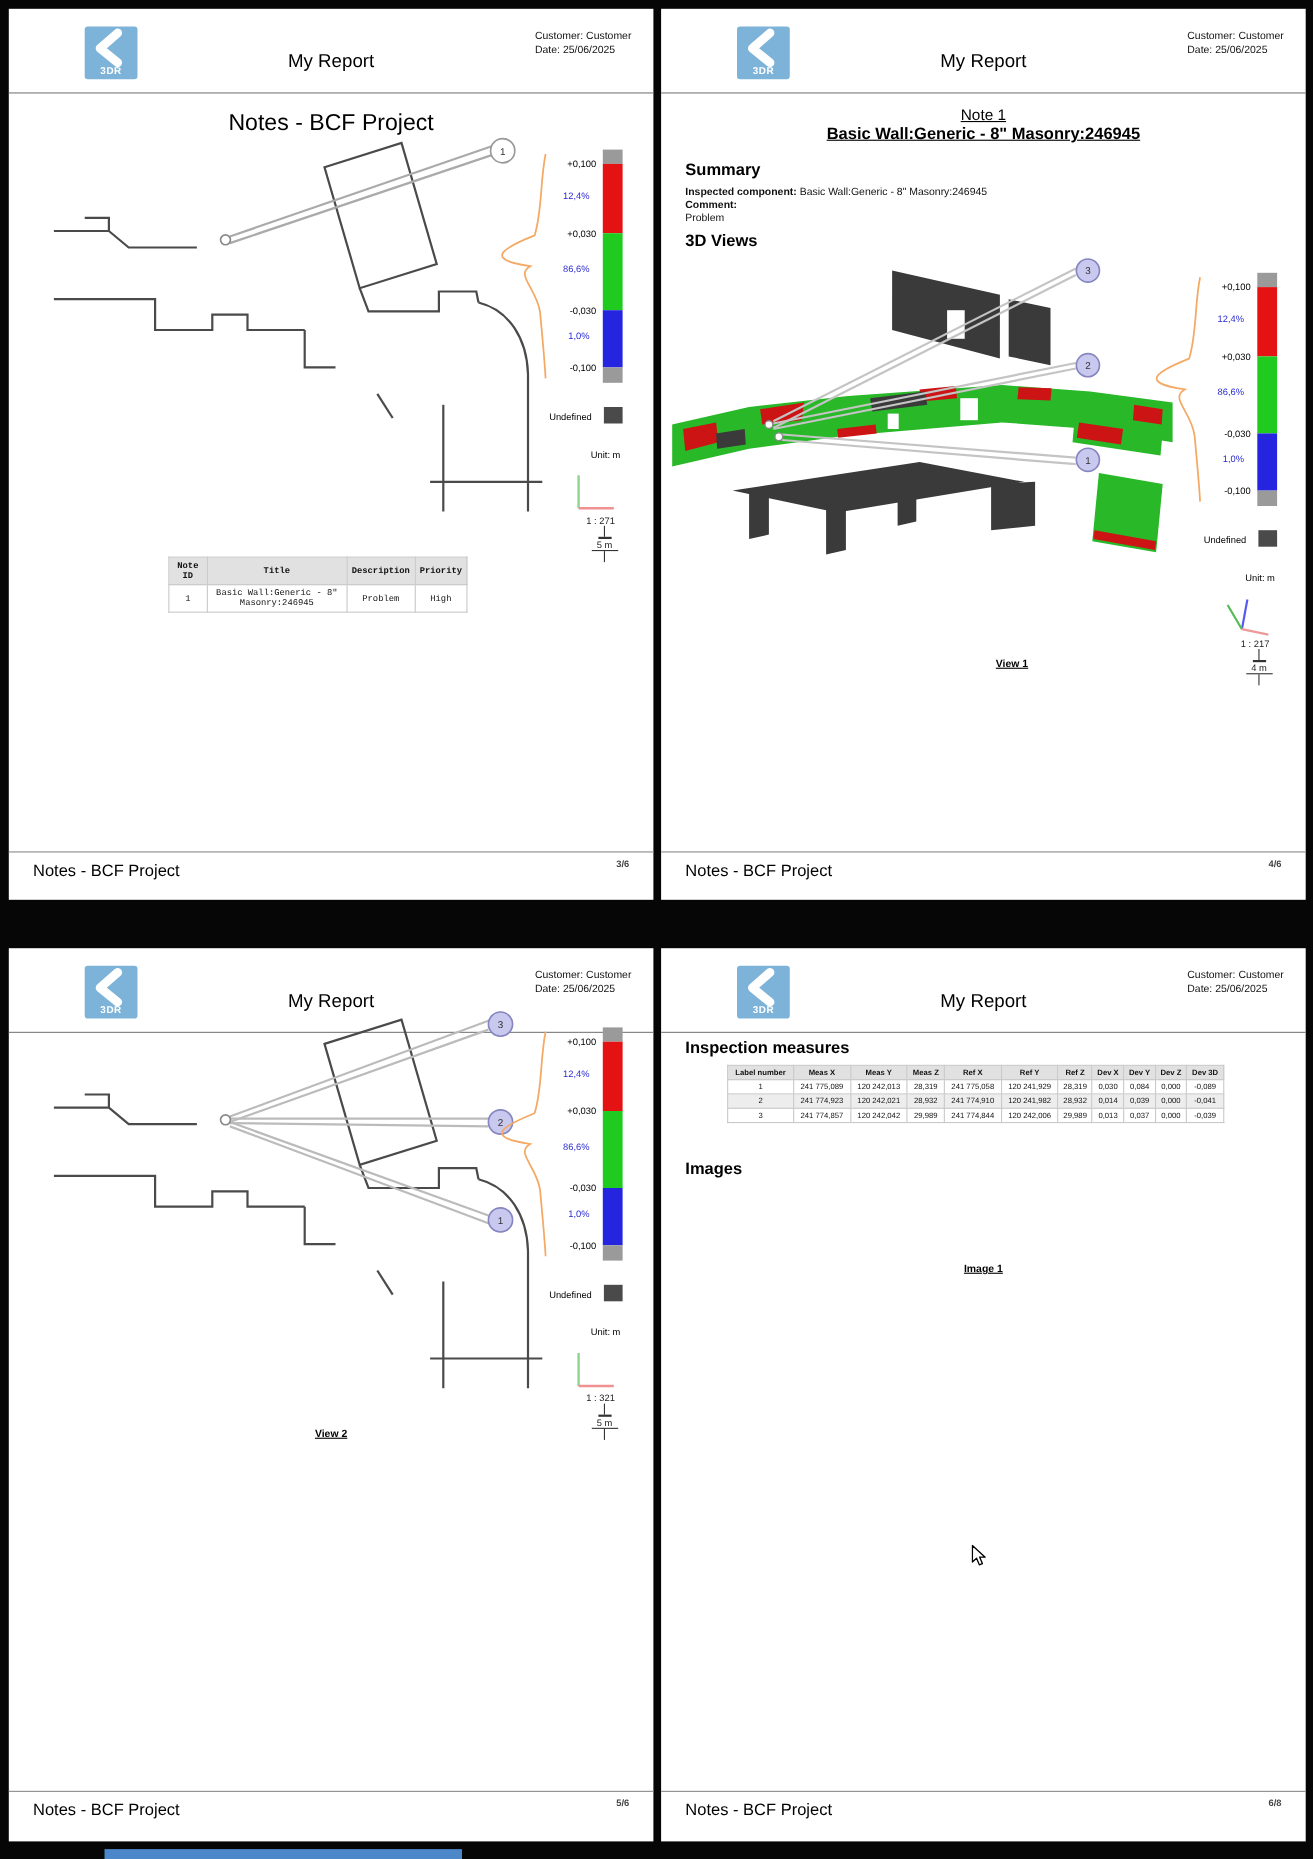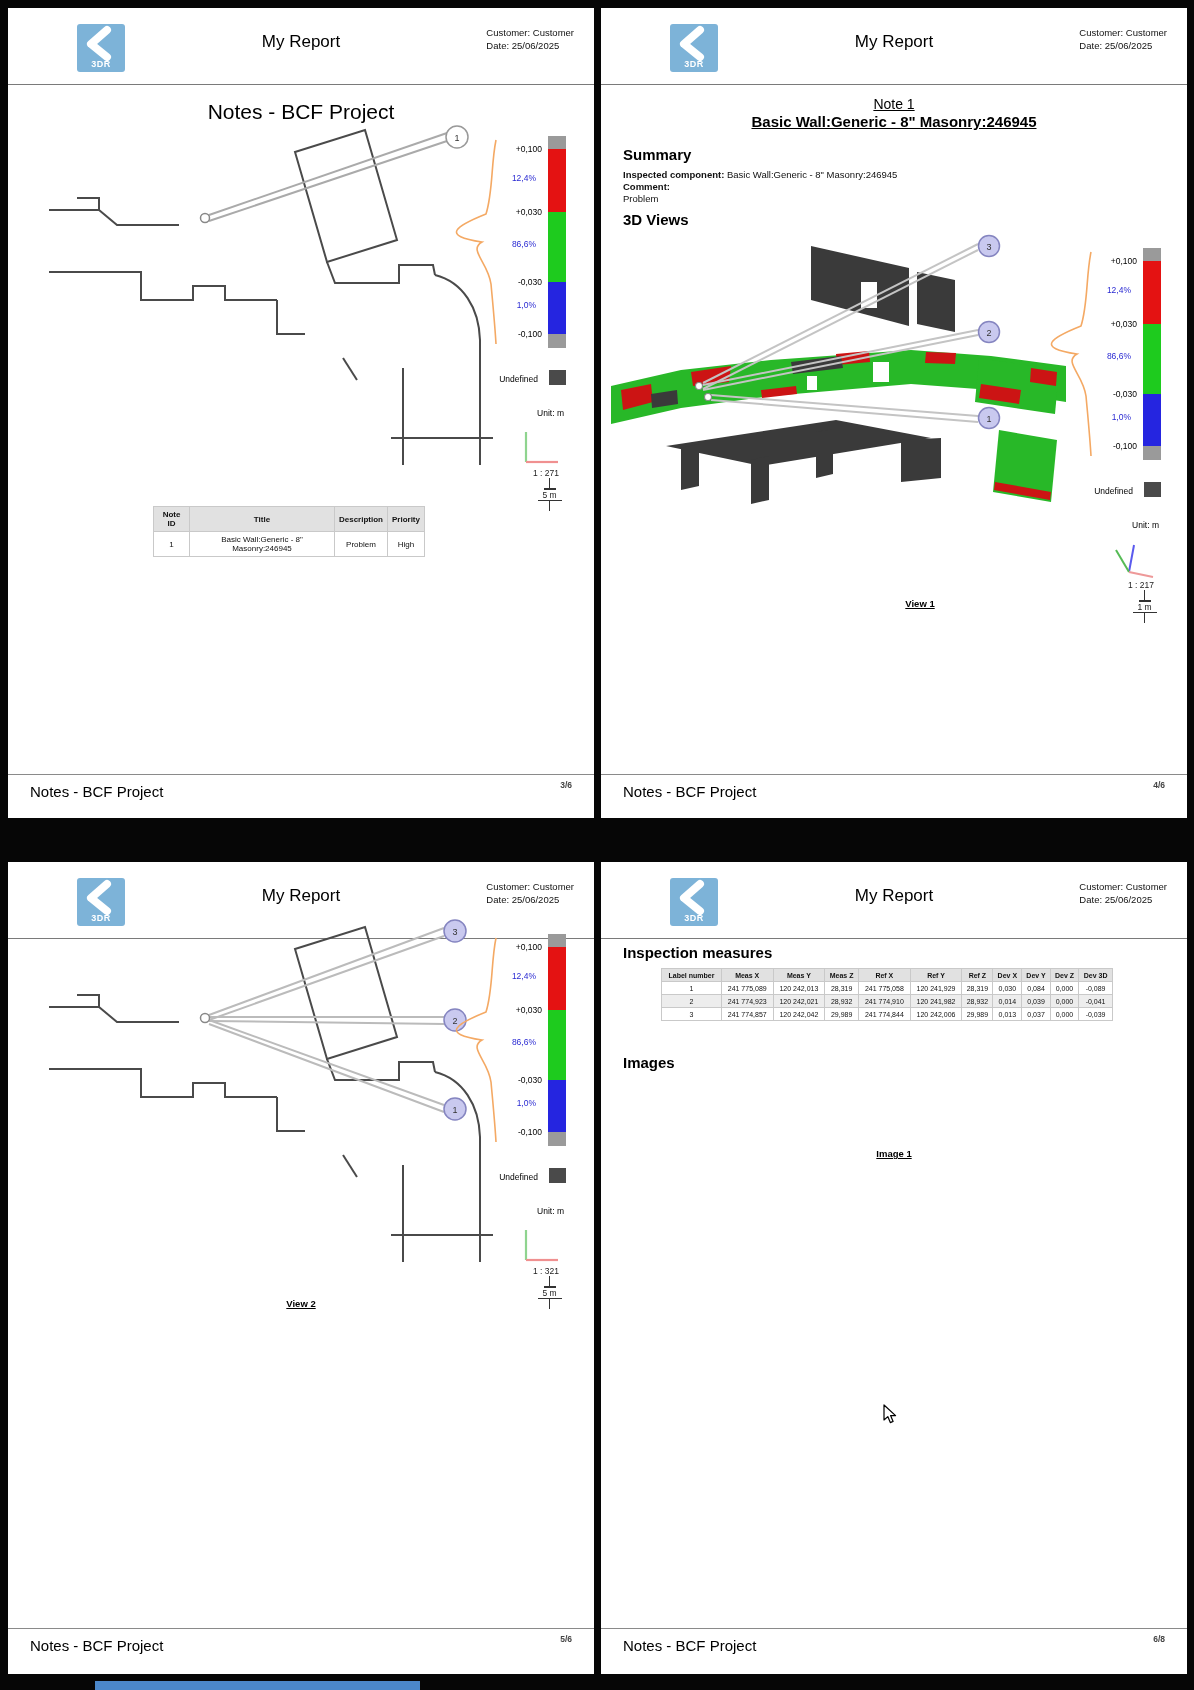--- a/index.html
+++ b/index.html
@@ -13,21 +13,21 @@
   .page{position:absolute;width:586px;background:#ffffff;color:#111;}
   .page.top{top:8px;height:810px;}
   .page.bottom{top:862px;height:812px;}
   .page.left{left:8px;}
   .page.right{left:601px;}
 
   
   .logo{position:absolute;left:22px;top:16px;width:48px;height:48px;border-radius:3px;margin-left:47px;}
   .logo svg{position:absolute;left:0;top:0;}
   .logo .logo-label{position:absolute;bottom:3px;width:100%;text-align:center;color:#fff;font-size:9px;font-weight:bold;letter-spacing:.5px;}
-  .htitle{position:absolute;left:0;top:24px;width:100%;text-align:center;font-size:17px;color:#000;}
+  .htitle{position:absolute;left:0;top:38px;width:100%;text-align:center;font-size:17px;color:#000;}
   .hmeta{position:absolute;right:20px;top:18px;text-align:left;font-size:9.5px;line-height:1.4;color:#111;}
   .hrule{position:absolute;left:0;right:0;top:76px;border-top:1.5px solid #7a7a7a;}
 
   
   .frule{position:absolute;left:0;right:0;top:766px;border-top:1.5px solid #8a8a8a;}
   .ftitle{position:absolute;left:22px;top:775px;font-size:15px;color:#000;}
   .fnum{position:absolute;right:22px;top:772px;font-size:8.5px;font-weight:bold;color:#444;}
 
   
   .big-title{position:absolute;left:0;top:92px;width:100%;text-align:center;font-size:21px;color:#000;}
@@ -52,21 +52,21 @@
   .rtick{width:1.5px;height:10px;background:#333;}
   .rline{height:1.5px;background:#333;}
   .rl-a{width:12px;}
   .rl-b{width:24px;}
   .rlabel{padding:0 4px;}
 
   
   table{border-collapse:collapse;position:absolute;background:#fff;}
   th,td{border:1px solid #c9c9c9;text-align:center;color:#111;}
   thead th{background:#e1e1e1;font-weight:bold;}
-  .notes-table{left:145px;top:498px;width:272px;font-size:8px;}
+  .notes-table{left:145px;top:498px;width:272px;font-size:8px;font-family:Liberation Mono, monospace;}
   .notes-table th,.notes-table td{padding:3px 4px;}
   .measures-table{left:60px;top:106px;width:452px;font-size:7px;}
   .measures-table th,.measures-table td{padding:2.5px 2px;}
   .measures-table tbody tr:nth-child(even) td{background:#ededed;}
 
   
   .plan-svg,.view3d-svg{position:absolute;}
   .cursor{position:absolute;left:282px;top:542px;}
   .taskbar-strip{position:absolute;left:95px;top:1681px;width:325px;height:9px;}
 </style>
@@ -277,21 +277,21 @@
     <div class="sw-unit">Unit: m</div>
     <svg class="sw-axis" width="48" height="38" viewBox="0 0 48 38">
       <path d="M22 30 L27 3" stroke="#5a5aee" stroke-width="2" fill="none"></path>
       <path d="M22 30 L9 8" stroke="#55bb55" stroke-width="2" fill="none"></path>
       <path d="M22 30 L46 35" stroke="#ee9999" stroke-width="2" fill="none"></path>
     </svg>
     <div class="sw-ruler">
       <span class="ratio">1 : 217</span>
       <span class="rtick"></span>
         <span class="rline rl-a"></span>
-      <span class="rlabel">1 m</span>
+      <span class="rlabel">4 m</span>
       <span class="rline rl-b"></span>
         <span class="rtick"></span>
     </div>
   </div>
 
   <div class="center-caption" style="top:590px;padding-left:26px;">View 1</div>
 
   <div class="frule"></div>
   <div class="ftitle">Notes - BCF Project</div>
   <div class="fnum">4/6</div>

